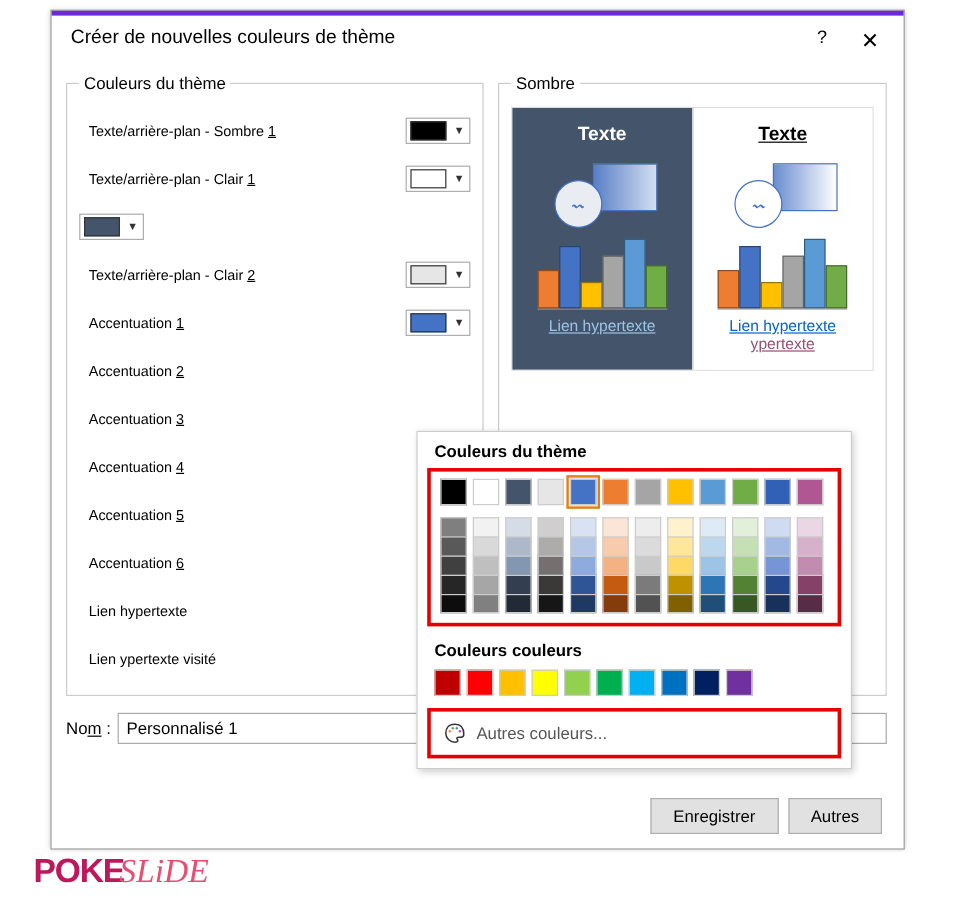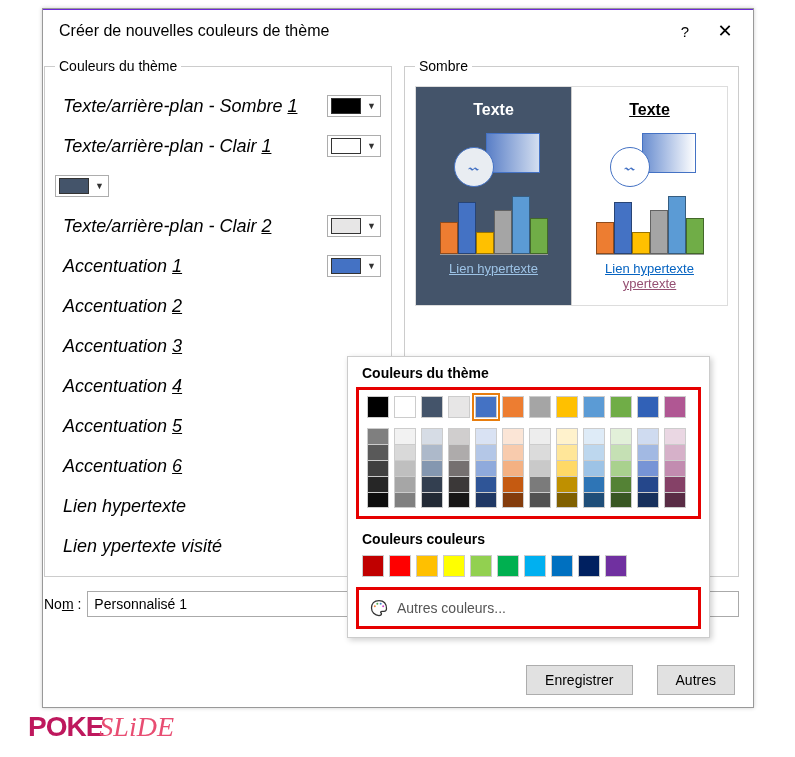--- a/index.html
+++ b/index.html
@@ -1,29 +1,29 @@
 <!DOCTYPE html>
 <html><head>
   <meta charset="utf-8">
   <style>
     * { box-sizing: border-box; margin: 0; padding: 0; }
     body { font-family: "Segoe UI", Tahoma, sans-serif; font-size: 14px; background: #fff; width: 795px; height: 757px; position: relative; }
     .dialog { position: absolute; top: 8px; left: 42px; width: 712px; height: 700px; background: #fff; border: 1px solid #999; box-shadow: 0 0 4px rgba(0,0,0,0.2); }
-    .titlebar { display: flex; align-items: center; padding: 10px 8px 14px 16px; border-top: 1px solid #6d28d9; }
+    .titlebar { display: flex; padding: 10px 8px 14px 16px; border-top: 4px solid #6d28d9; }
     .titlebar .title { flex: 1; font-size: 16px; }
     .titlebar .help { width: 40px; text-align: center; font-size: 15px; cursor: pointer; }
     .titlebar .close { width: 40px; text-align: center; font-size: 18px; cursor: pointer; }
-    .content { padding: 2px 14px 10px 1px; position: relative; }
+    .content { padding: 2px 14px 10px 12px; position: relative; }
     fieldset { border: 1px solid #ccc; padding: 12px 10px 10px 10px; }
     legend { font-size: 14px; padding: 0 4px; }
     .row-top { display: flex; gap: 12px; }
     .theme-colors { flex: 0 0 348px; }
     .example { flex: 1; }
     .color-item { display: flex; align-items: center; height: 40px; }
-    .color-label { flex: 1; font-size: 18px; padding-left: 8px; font-style: italic; }
+    .color-label { flex: 1; font-size: 12px; padding-left: 8px; }
     .color-label .u { text-decoration: underline; }
     .color-btn { display: flex; align-items: center; border: 1px solid #adadad; background: #fff; padding: 2px 4px 2px 3px; cursor: pointer; }
     .color-btn .swatch { width: 30px; height: 16px; border: 1px solid #333; display: inline-block; }
     .color-btn .arrow { margin-left: 6px; font-size: 9px; color: #333; }
     .preview-area { display: flex; height: 220px; border: 1px solid #ddd; background: #fff; }
     .preview-half { flex: 1; display: flex; flex-direction: column; align-items: center; justify-content: flex-start; padding-top: 14px; position: relative; }
     .dark-half { background: #44546a; color: #fff; }
     .light-half { background: #fff; color: #000; border-left: 1px solid #ccc; }
     .preview-text { font-weight: bold; font-size: 16px; margin-bottom: 8px; }
     .light-half .preview-text { text-decoration: underline; }
@@ -32,21 +32,21 @@
     .light-half .shapes .rect { background: linear-gradient(to right, #6a8ed0, #fff); }
     .shapes .circle { position: absolute; bottom: 0; left: 20px; width: 40px; height: 40px; border-radius: 50%; background: #e9edf2; border: 1px solid #4472c4; display: flex; align-items: center; justify-content: center; font-size: 10px; color: #4472c4; }
     .light-half .shapes .circle { background: #fff; }
     .barchart { margin-top: 6px; display: flex; align-items: flex-end; height: 62px; gap: 0; border-bottom: 1px solid #999; }
     .barchart .bar { width: 18px; border: 1px solid rgba(0,0,0,0.4); }
     .hyperlink { margin-top: 6px; font-size: 13px; color: #0563c1; text-decoration: underline; }
     .visited-link { font-size: 13px; color: #954f72; text-decoration: underline; }
     .nom-row { margin-top: 14px; display: flex; align-items: center; gap: 6px; }
     .nom-row .u { text-decoration: underline; }
     .nom-row input { flex: 1; border: 1px solid #aaa; padding: 4px 6px; font-size: 14px; }
-    .dialog-buttons { position: absolute; right: 18px; bottom: 12px; display: flex; gap: 24px; }
+    .dialog-buttons { position: absolute; right: 18px; bottom: 12px; display: flex; gap: 8px; }
     .dialog-buttons button { padding: 6px 18px; font-size: 14px; border: 1px solid #adadad; background: #e1e1e1; cursor: pointer; }
     
     .popup { position: absolute; top: 300px; left: 304px; width: 363px; background: #fff; border: 1px solid #ccc; box-shadow: 2px 2px 6px rgba(0,0,0,0.2); z-index: 10; }
     .popup .section-title { font-weight: bold; font-size: 14px; padding: 8px 14px 6px 14px; }
     .highlight-red { border: 3px solid #e60000; margin: 0 8px 4px 8px; padding: 6px 8px 8px 8px; }
     .swatch-row { display: flex; gap: 5px; justify-content: flex-start; }
     .swatch-row .sw { width: 22px; height: 22px; border: 1px solid #ccc; cursor: pointer; }
     .swatch-row .sw.selected { outline: 2px solid #e87d0d; outline-offset: 1px; }
     .shade-matrix { margin-top: 10px; display: flex; flex-direction: column; gap: 0; }
     .shade-matrix .srow { display: flex; gap: 5px; }

